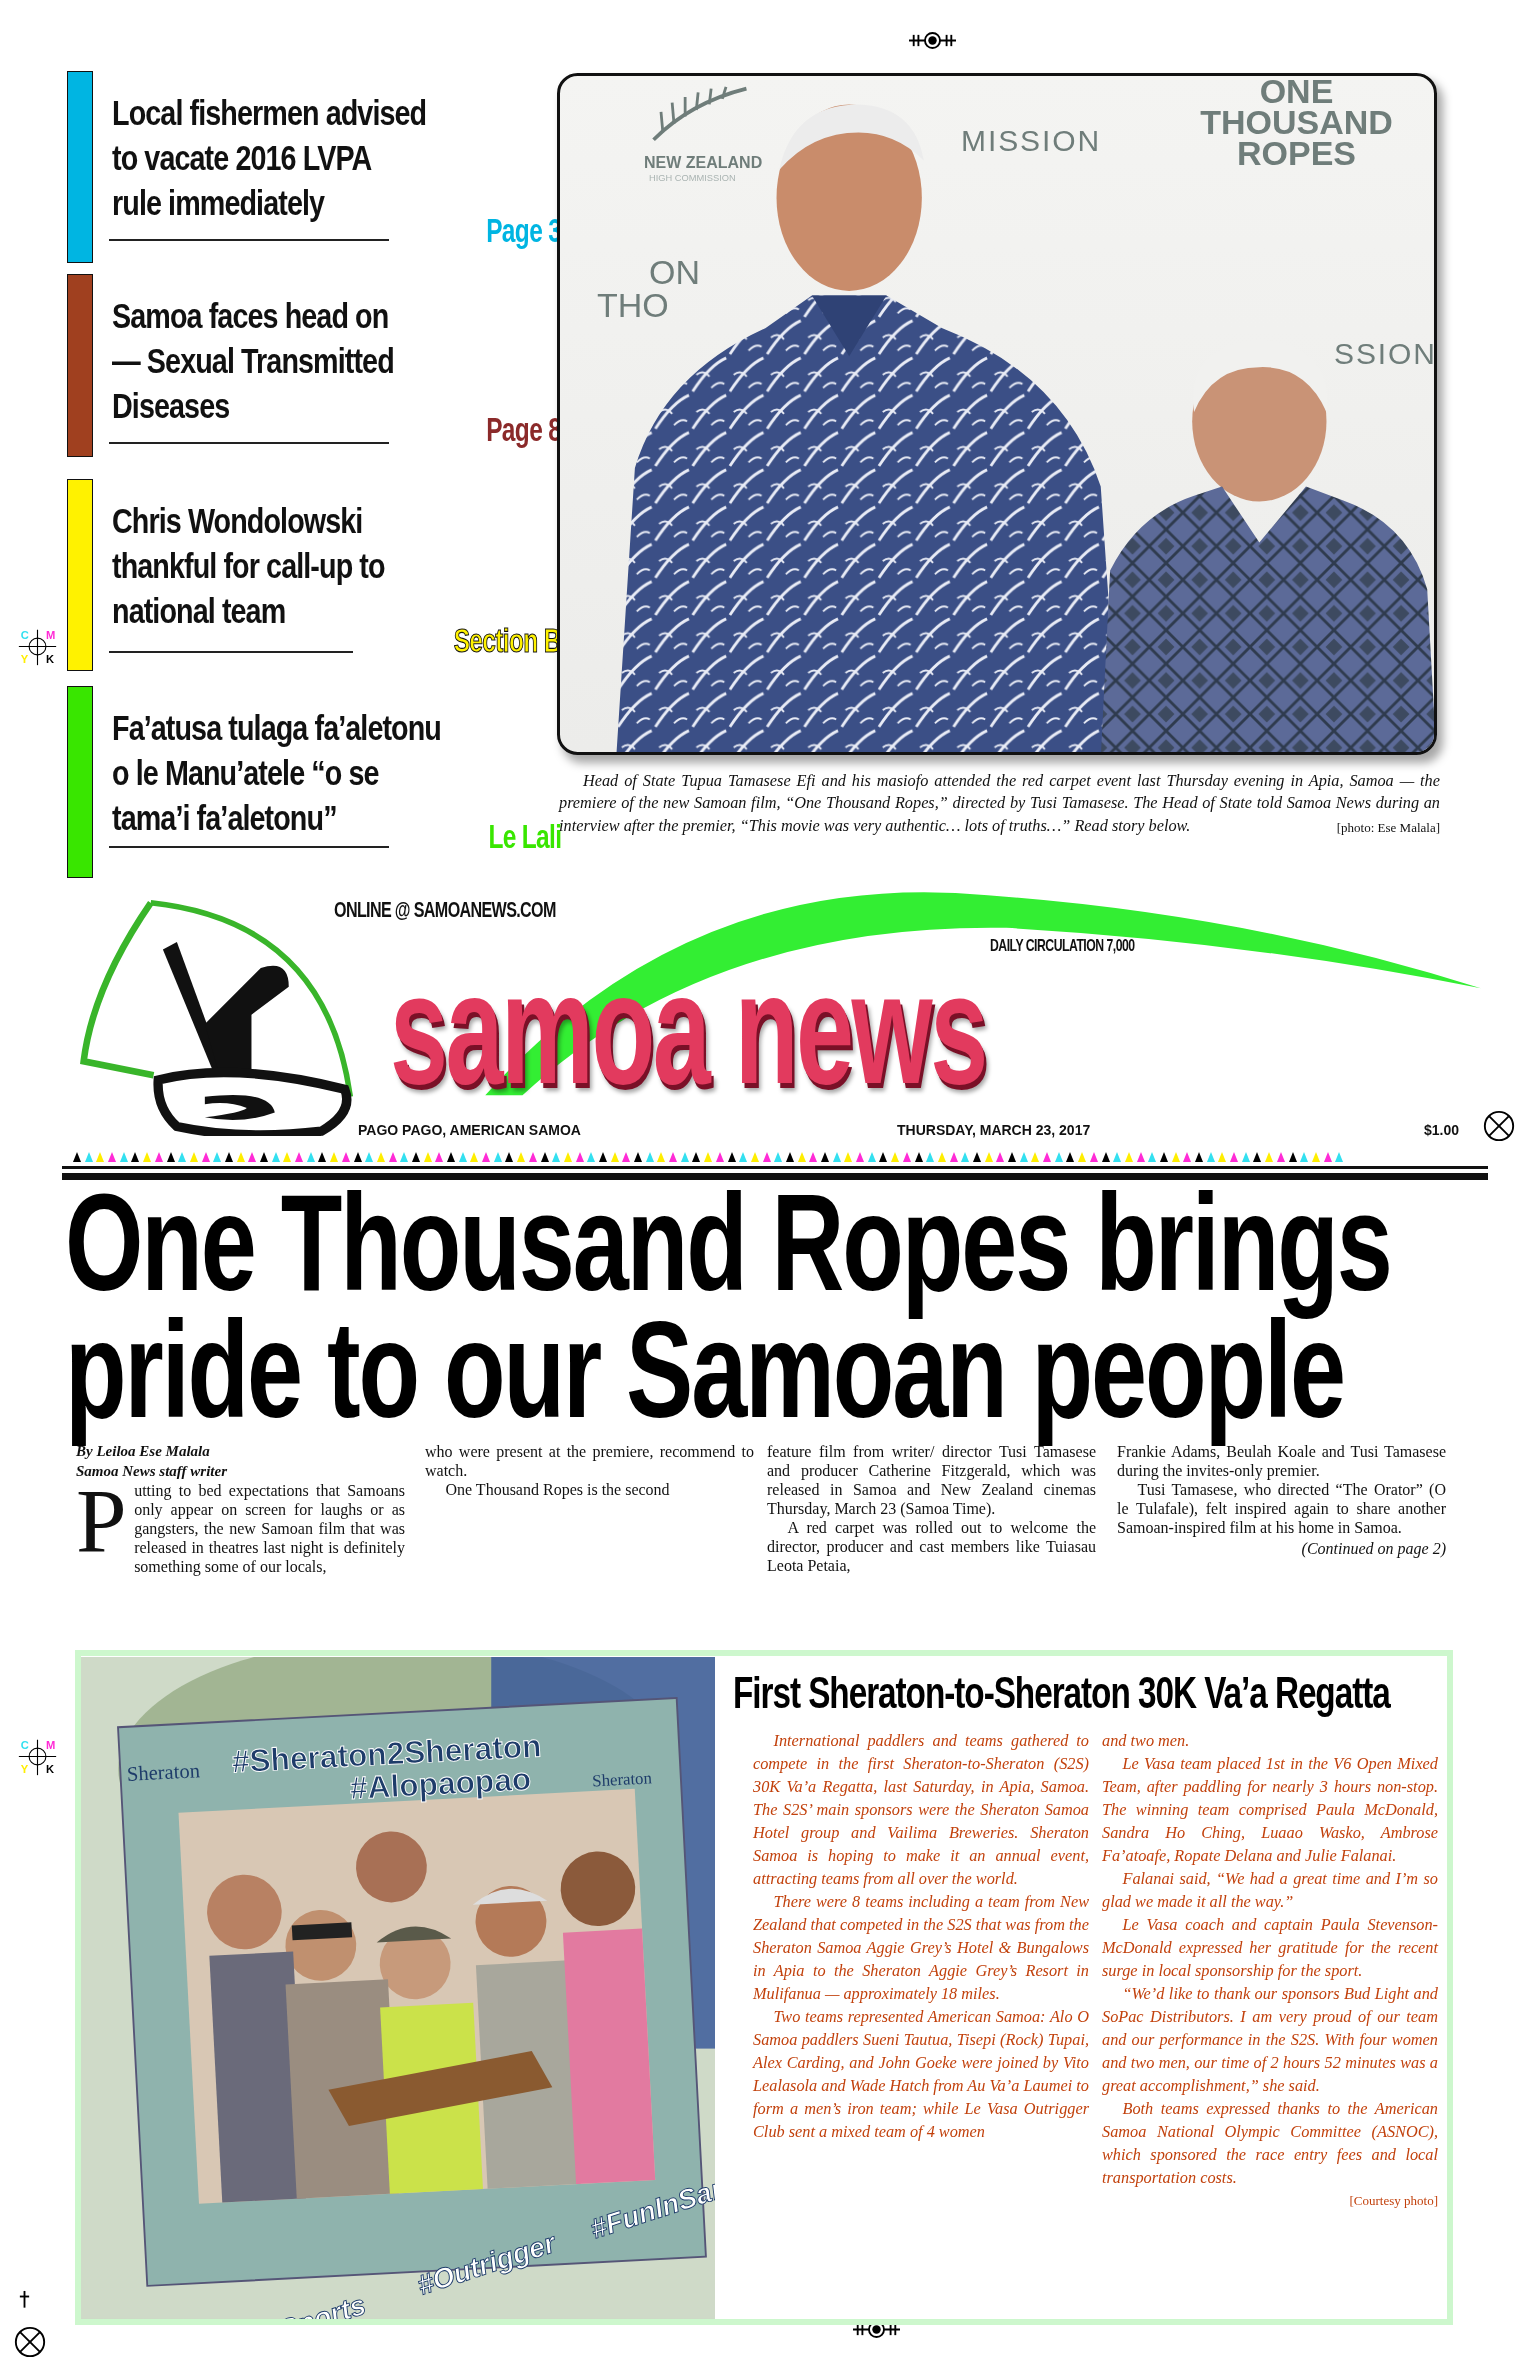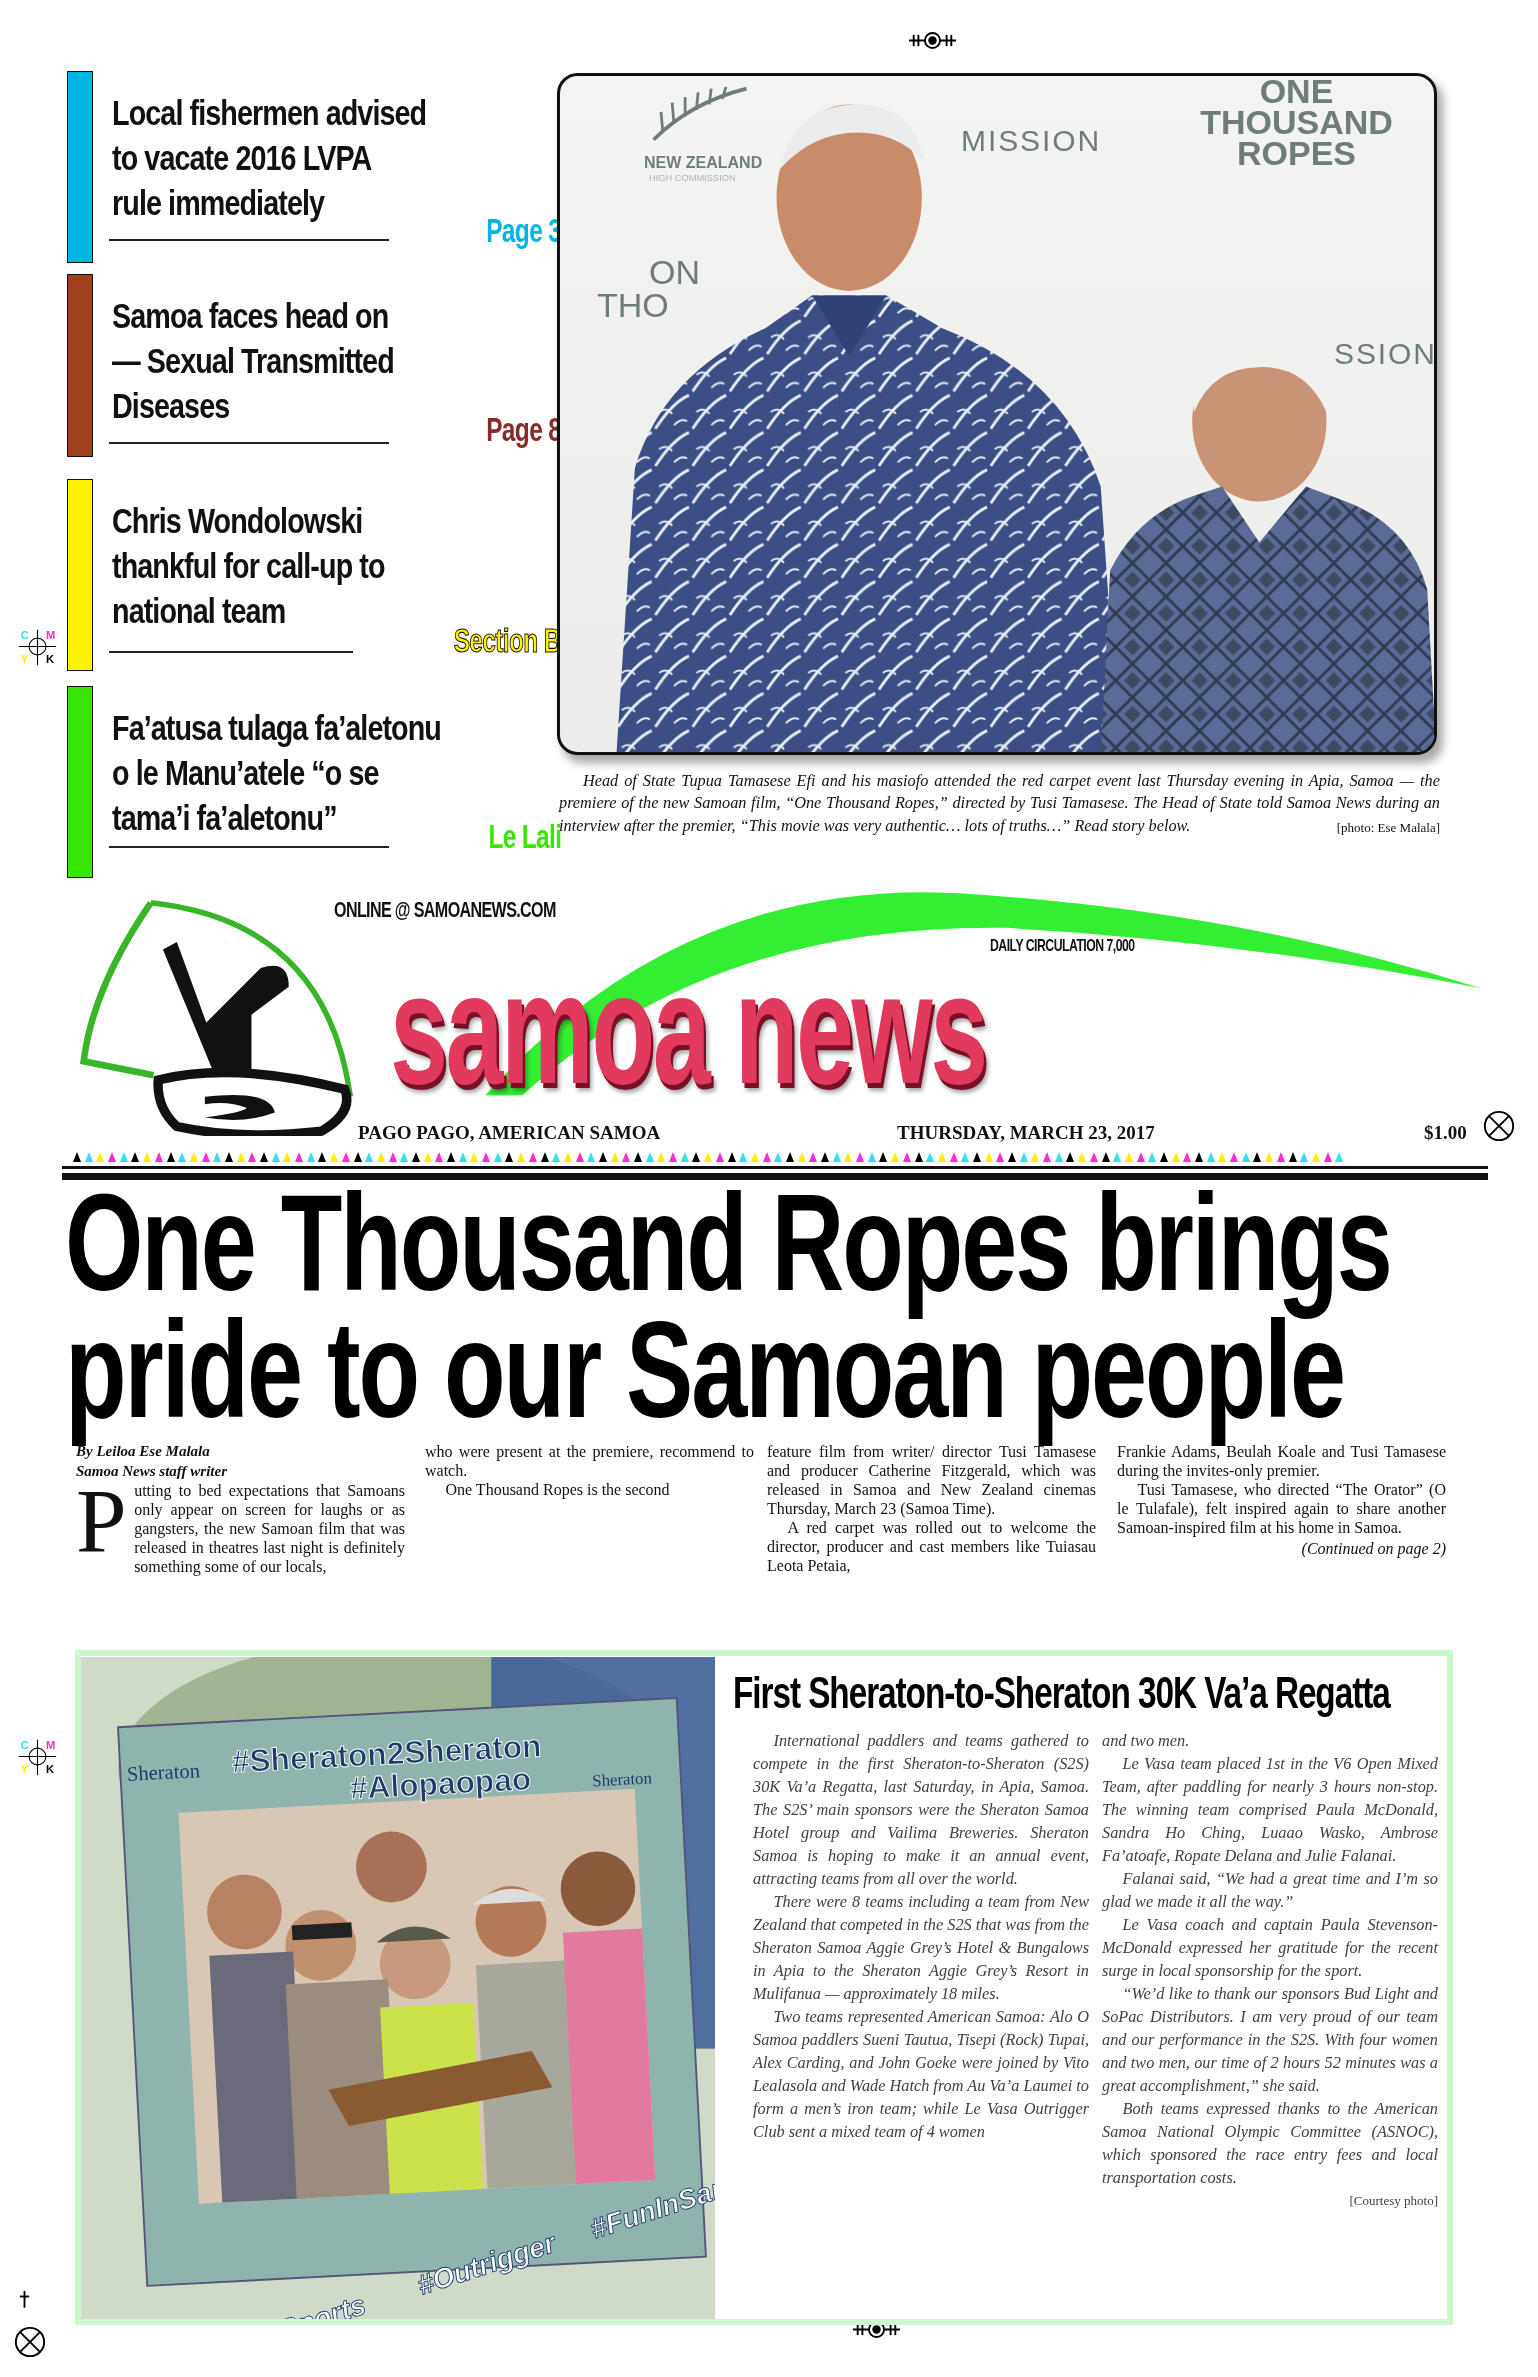--- a/index.html
+++ b/index.html
@@ -54,21 +54,21 @@
   .online { left: 334px; top: 897px; font-family: "Liberation Sans", sans-serif; font-weight: bold;
     font-size: 22.4px; letter-spacing: -0.9px; transform: scaleX(0.72); transform-origin: left top; white-space: nowrap; }
   .circ { left: 990px; top: 936px; font-family: "Liberation Sans", sans-serif; font-weight: bold;
     font-size: 17px; letter-spacing: -0.7px; transform: scaleX(0.72); transform-origin: left top; white-space: nowrap; }
   .mast-title {
     left: 390px; top: 949px; font-family: "Liberation Sans", sans-serif; font-weight: bold;
     font-size: 158px; line-height: 158px; letter-spacing: -3.7px; color: #e23a5e;
     transform: scaleX(0.66); transform-origin: left top; white-space: nowrap;
     text-shadow: 3.7px 4.7px 0 #7a1027, 6.5px 8.4px 5.6px rgba(0,0,0,0.35);
   }
-  .mast-meta { font-family: Liberation Serif, serif; font-size: 19px; font-weight: bold; color:#111; white-space: nowrap; }
+  .mast-meta { font-family: Liberation Sans, sans-serif; font-size: 14px; font-weight: bold; color:#111; white-space: nowrap; }
 
   .tri-row { left: 73px; top: 1152px; width: 1415px; height: 11.2px; overflow: hidden; white-space: nowrap; font-size: 0; }
   .tri { display: inline-block; width: 0; height: 0; border-left: 4.7px solid transparent; border-right: 4.7px solid transparent; border-bottom: 10.3px solid #000; margin-right: 3.7px; }
   .rule-thin { left: 62px; top: 1166px; width: 1426px; height: 2.8px; background: #111; }
   .rule-thick { left: 62px; top: 1173px; width: 1426px; height: 6.5px; background: #111; }
 
   
   .main-headline {
     left: 65px; top: 1179px; width: 1958px;
     font-family: "Liberation Sans", sans-serif; font-weight: bold; font-size: 138px;
@@ -88,21 +88,21 @@
   
   .regatta-box { left: 75px; top: 1650px; width: 1378px; height: 675px; border: 6.5px solid #cdf7cd; }
   .regatta-photo { left: 81px; top: 1657px; width: 634px; height: 662px; overflow: hidden;
     background: linear-gradient(180deg, #dfe8dc 0%, #b8cfae 40%, #9fbf88 100%); }
   .regatta-title {
     left: 733px; top: 1669px; font-family: "Liberation Sans", sans-serif; font-weight: bold;
     font-size: 45px; line-height: 47px; letter-spacing: -1.4px; color: #000; white-space: nowrap;
     transform: scaleX(0.74); transform-origin: left top;
   }
   .rcol { position: absolute; top: 1729px; width: 336px; font-family: "Liberation Serif", serif;
-    font-style: italic; font-size: 16.3px; line-height: 23px; text-align: justify; color: #404040; }
+    font-style: italic; font-size: 16.3px; line-height: 23px; text-align: justify; color: #c2410c; }
   .rcol p { text-indent: 20.5px; }
   .rcol p.noindent { text-indent: 0; }
   .courtesy { font-style: normal; font-size: 13px; text-align: right; display: block; }
 </style>
 </head>
 <body>
 
 <div class="abs reg-top" style="left:909px; top:32px;">
   <svg viewBox="0 0 50 18">
       <line x1="0" y1="9" x2="50" y2="9" stroke="#000" stroke-width="2"></line>

